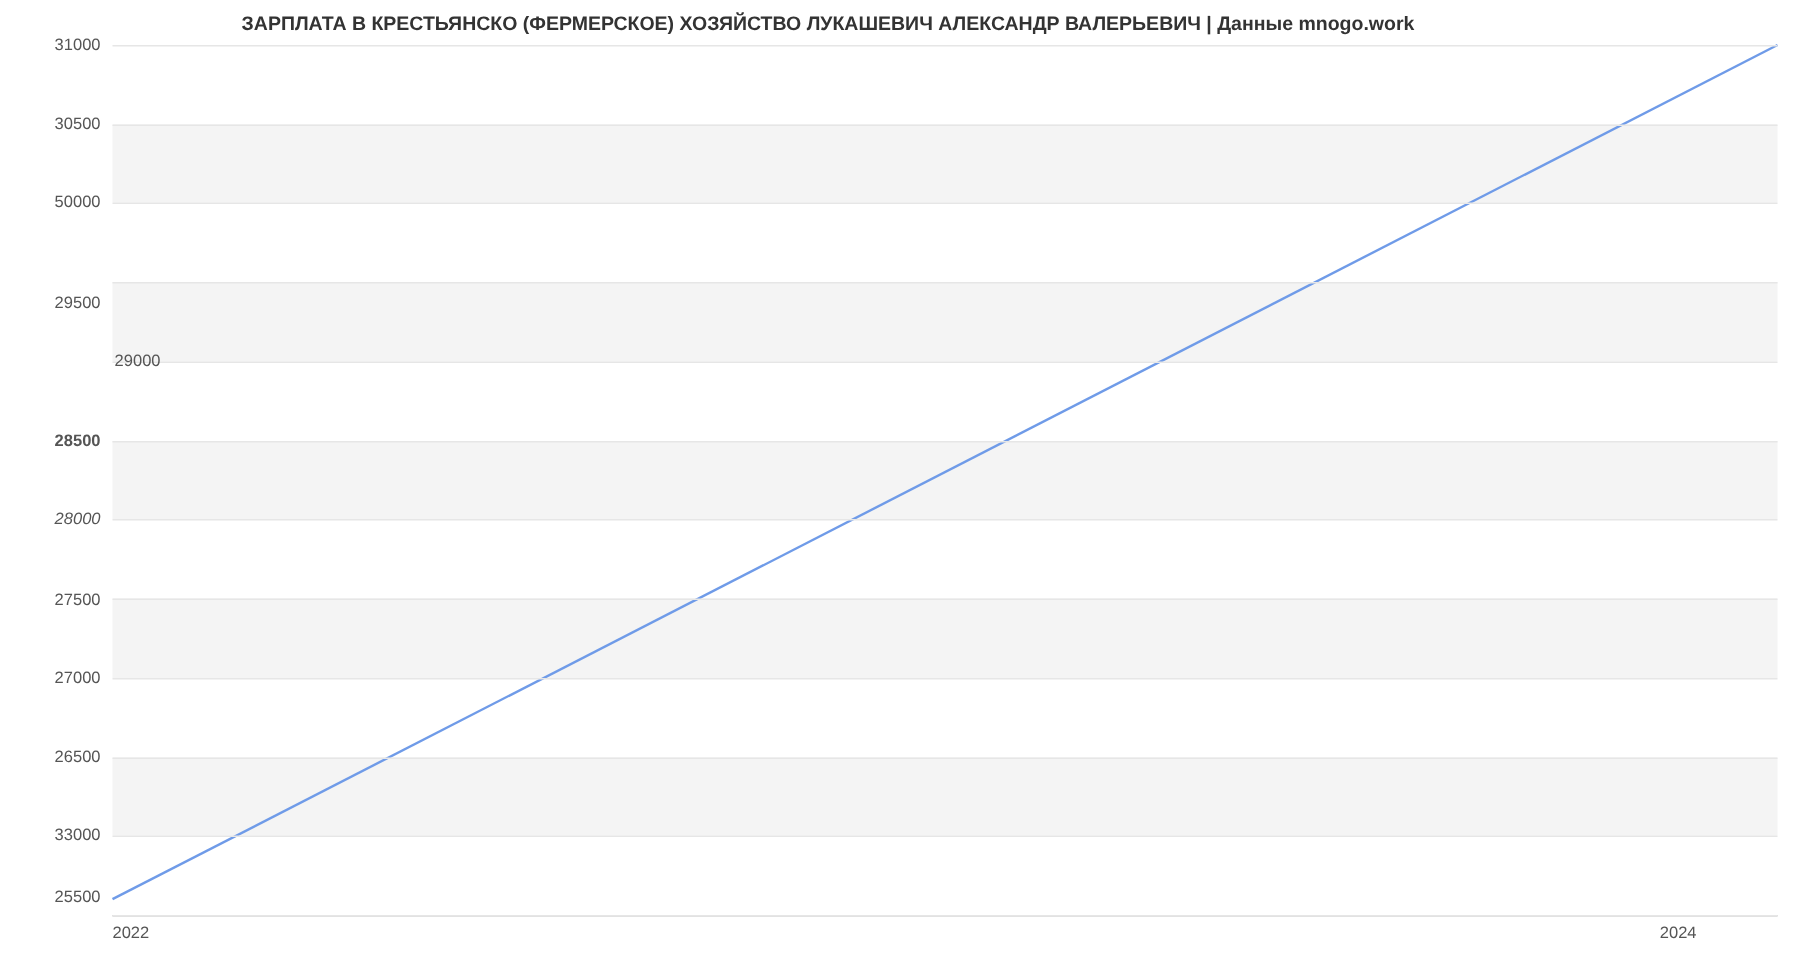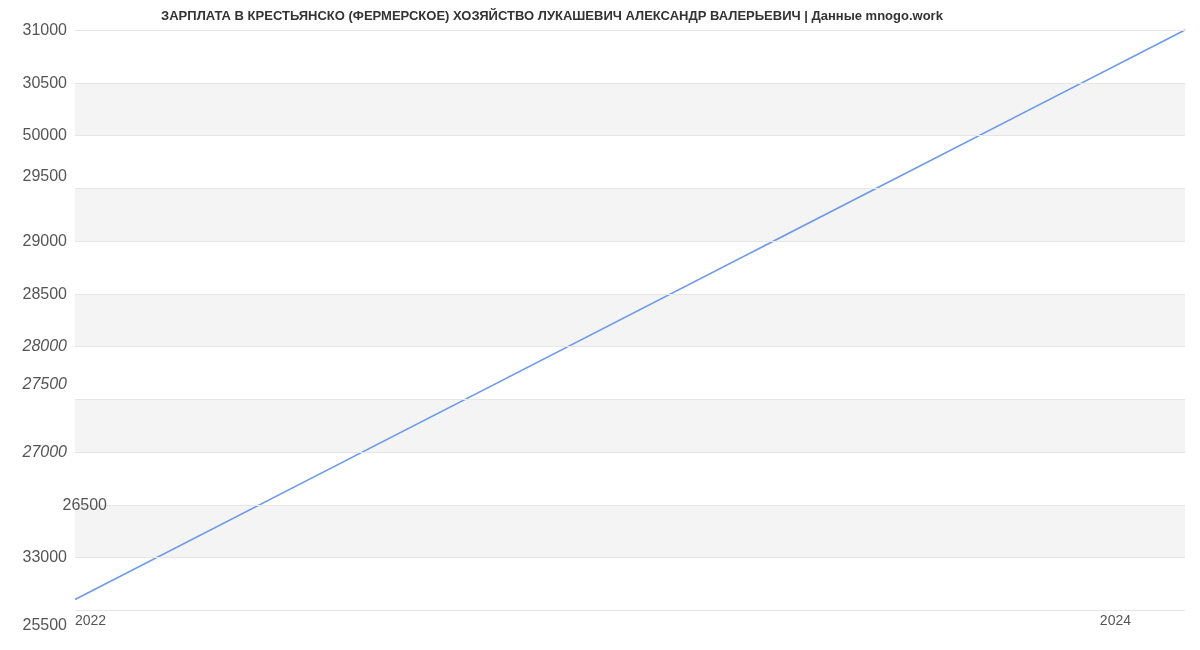--- a/index.html
+++ b/index.html
@@ -44,29 +44,29 @@
     position: absolute;
     left: 0;
     width: 100%;
     height: 1px;
     background: #e6e6e6;
   }
   .y-tick {
     position: absolute;
     left: -8px;
     transform: translate(-100%, -50%);
-    font-size: 16px;
+    font-size: 11px;
     color: #555555;
     white-space: nowrap;
   }
   .x-tick {
     position: absolute;
     bottom: -18px;
     transform: translateX(-50%);
-    font-size: 14px;
+    font-size: 11px;
     color: #555555;
     white-space: nowrap;
   }
   .x-tick.first { transform: translateX(0); }
   .x-tick.last  { transform: translateX(-100%); }
   svg.line-layer {
     position: absolute;
     left: 0;
     top: 0;
     width: 100%;
@@ -82,37 +82,37 @@
   <div class="plot-area" id="plot">
       <div class="band" style="top: 52.7273px; height: 52.7273px;"></div>
       <div class="band" style="top: 158.182px; height: 52.7273px;"></div>
       <div class="band" style="top: 263.636px; height: 52.7273px;"></div>
       <div class="band" style="top: 369.091px; height: 52.7273px;"></div>
       <div class="band" style="top: 474.545px; height: 52.7273px;"></div>
     <svg class="line-layer" id="line-layer" preserveAspectRatio="none" viewBox="0 0 1110 580">
         <path d="M0 569.4545454545455 L1110 0" fill="none" stroke="#6f9be8" stroke-width="1.6"></path>
       </svg>
   <div class="gridline" style="top: 580px;"></div>
-      <div class="y-tick" style="top: 568px; margin-top: 27px;">25500</div>
+      <div class="y-tick" style="top: 568px;">25500</div>
       <div class="gridline" style="top: 527.273px;"></div>
       <div class="y-tick" style="top: 527.273px;">33000</div>
       <div class="gridline" style="top: 474.545px;"></div>
-      <div class="y-tick" style="top: 474.545px; margin-left: 40px;">26500</div>
+      <div class="y-tick" style="top: 474.545px;">26500</div>
       <div class="gridline" style="top: 421.818px;"></div>
-      <div class="y-tick" style="top: 421.818px; font-style: italic;">27000</div>
+      <div class="y-tick" style="top: 421.818px;">27000</div>
       <div class="gridline" style="top: 369.091px;"></div>
-      <div class="y-tick" style="top: 354px; font-style: italic;">27500</div>
+      <div class="y-tick" style="top: 370px;">27500</div>
       <div class="gridline" style="top: 316.364px;"></div>
       <div class="y-tick" style="top: 316.364px; font-style: italic;">28000</div>
       <div class="gridline" style="top: 263.636px;"></div>
-      <div class="y-tick" style="top: 263.636px;">28500</div>
+      <div class="y-tick" style="top: 263.636px; font-weight: bold;">28500</div>
       <div class="gridline" style="top: 210.909px;"></div>
-      <div class="y-tick" style="top: 210.909px;">29000</div>
+      <div class="y-tick" style="top: 210.909px; margin-left: 40px;">29000</div>
       <div class="gridline" style="top: 158.182px;"></div>
-      <div class="y-tick" style="top: 146px;">29500</div>
+      <div class="y-tick" style="top: 172px;">29500</div>
       <div class="gridline" style="top: 105.455px;"></div>
       <div class="y-tick" style="top: 105.455px;">50000</div>
       <div class="gridline" style="top: 52.7273px;"></div>
       <div class="y-tick" style="top: 52.7273px;">30500</div>
       <div class="gridline" style="top: 0px;"></div>
       <div class="y-tick" style="top: 0px;">31000</div>
       <div class="x-tick first" style="left: 0px;">2022</div>
       <div class="x-tick last" style="left: 1056px;">2024</div>
     </div>
 </div>

